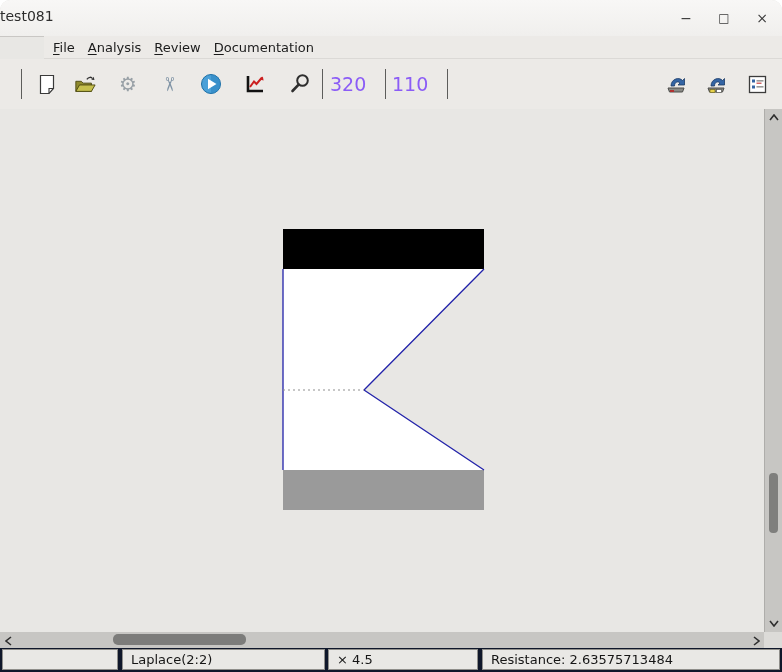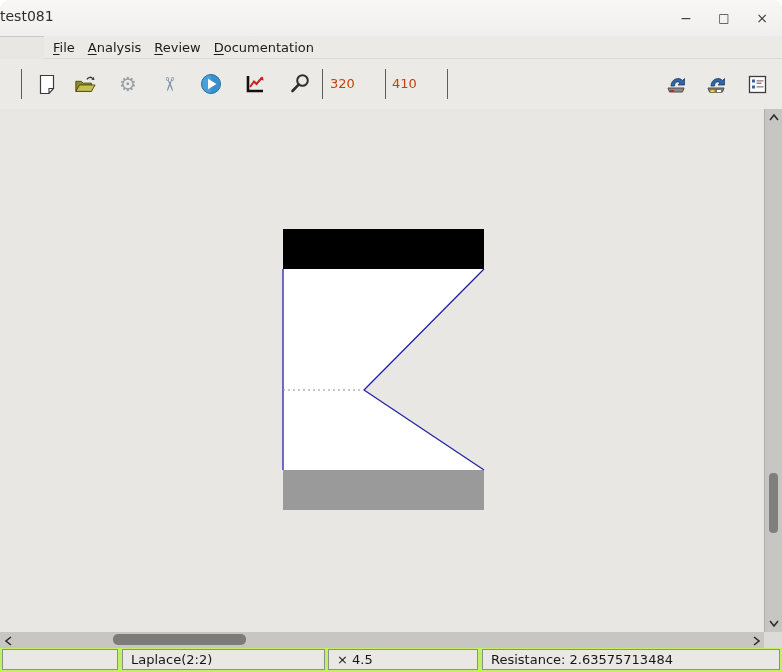--- a/index.html
+++ b/index.html
@@ -18,35 +18,35 @@
   
   .menubar{position:absolute;left:0;top:36px;width:782px;height:23px;background:#eceae7;
            border-bottom:1px solid #dbd9d6;display:flex;align-items:center;padding-left:4px;box-sizing:border-box;margin-left:44px;}
   .menu-item{font-size:13px;color:#1b1b1b;padding:2px 5px;margin-right:3px;}
   .menu-item u{text-decoration:underline;text-underline-offset:2px;}
   
   .toolbar{position:absolute;left:0;top:59px;width:782px;height:50px;background:#eceae7;
            border-bottom:1px solid #d6d4d1;}
   .tb-sep{position:absolute;top:10px;width:1px;height:30px;background:#5d5d5b;}
   .tb-icon{position:absolute;top:14px;width:22px;height:22px;display:flex;align-items:center;justify-content:center;}
-  .tb-num{position:absolute;top:0;height:50px;line-height:50px;font-size:13px;color:#c2410c;width:52px;}
+  .tb-num{position:absolute;top:0;height:50px;line-height:50px;font-size:19px;color:#8b5cf6;width:52px;}
   .gear-glyph{font-size:20px;color:#98a0a6;line-height:22px;}
   .scissors-glyph{font-size:19px;color:#7f93a5;display:inline-block;transform:rotate(90deg);line-height:22px;}
   
   .canvas{position:absolute;left:0;top:109px;width:764px;height:523px;background:#e8e7e4;}
   
   .vscroll{position:absolute;right:0;top:109px;width:18px;height:523px;background:#c7c6c3;
            border-left:1px solid #aeadaa;box-sizing:border-box;}
   .vscroll .thumb{position:absolute;left:4px;top:364px;width:9px;height:60px;background:#7f7f7d;border-radius:4px;}
   .hscroll{position:absolute;left:0;top:632px;width:764px;height:16px;background:#c7c6c3;}
   .hscroll .thumb{position:absolute;left:113px;top:2px;width:133px;height:11px;background:#7c7c7a;border-radius:5px;}
   .scroll-corner{position:absolute;left:764px;top:632px;width:18px;height:16px;background:#dcdbd8;}
   .arrow{position:absolute;display:flex;align-items:center;justify-content:center;}
   
-  .statusbar{position:absolute;left:0;top:648px;width:782px;height:24px;background:#bef264;}
+  .statusbar{position:absolute;left:0;top:648px;width:782px;height:24px;background:#0f172a;}
   .status-cell{position:absolute;top:1px;height:21px;background:#e9e8e5;border:1px solid #8f8e8a;
                box-sizing:border-box;font-size:13px;color:#161616;line-height:19px;padding-left:8px;
                white-space:nowrap;overflow:hidden;}
   .c1{left:2px;width:116px;}
   .c2{left:122px;width:203px;}
   .c3{left:328px;width:150px;}
   .c4{left:482px;width:298px;}
 </style>
 </head>
 <body>
@@ -115,21 +115,21 @@
     <div class="tb-icon" style="left:289px">
       <svg width="22" height="22" viewBox="0 0 22 22">
         <circle cx="13.5" cy="7.5" r="5.3" fill="none" stroke="#2e2e2e" stroke-width="2"></circle>
         <line x1="9.6" y1="11.6" x2="3.5" y2="18" stroke="#2e2e2e" stroke-width="2.6" stroke-linecap="round"></line>
       </svg>
     </div>
 
     <div class="tb-sep" style="left:322px"></div>
     <span class="tb-num" style="left:330px">320</span>
     <div class="tb-sep" style="left:385px"></div>
-    <span class="tb-num" style="left:392px">410</span>
+    <span class="tb-num" style="left:392px">110</span>
     <div class="tb-sep" style="left:447px"></div>
 
     <div class="tb-icon" style="left:665px">
       <svg width="22" height="21" viewBox="0 0 22 21">
         <path d="M3,14 h16 l-1.5,4 h-13 z" fill="#8a8a86" stroke="#4d4d4a" stroke-width="1"></path>
         <path d="M6,12 C6,5 14,2.5 17.5,6.5 L19.5,4.5 L19.5,11 L13,11 L15,9 C13,6.8 9.5,8 9.5,12 z" fill="#3465a4" stroke="#1d3b66" stroke-width="0.8"></path>
         <rect x="5" y="16" width="4" height="2" fill="#b03030"></rect>
       </svg>
     </div>
 

